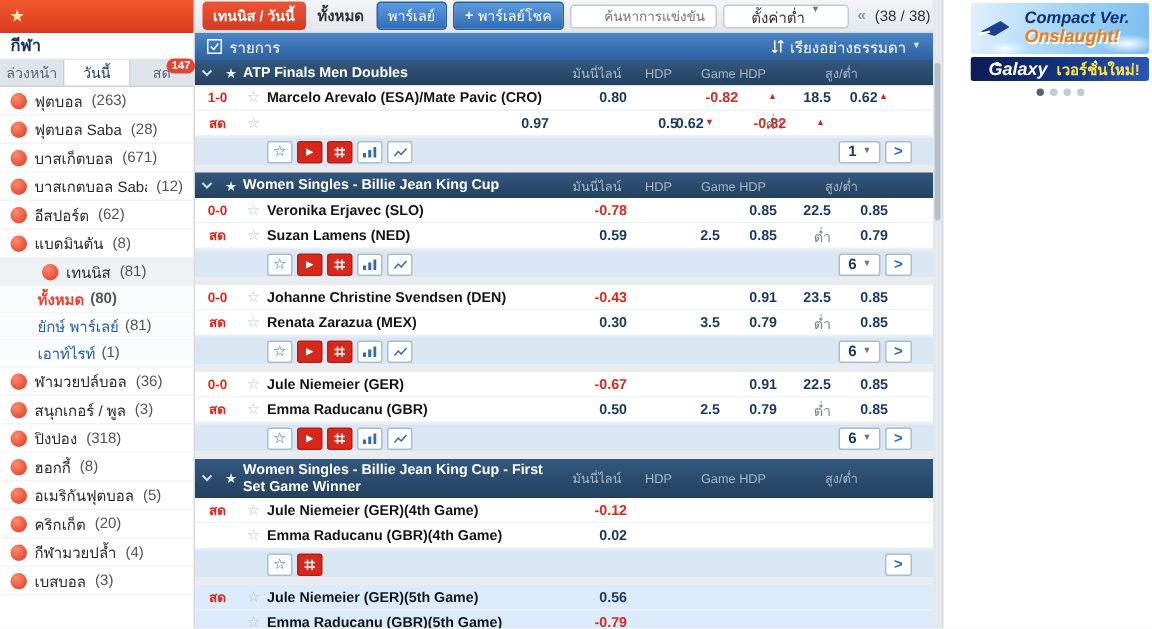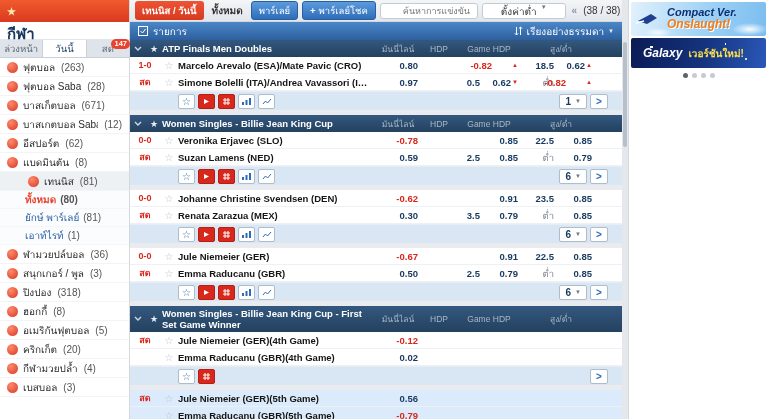--- a/index.html
+++ b/index.html
@@ -8,21 +8,21 @@
     width:768px; height:419px; overflow:hidden;
     font-family:"Liberation Sans", sans-serif;
     font-size:10px; color:#222; background:#fff;
   }
   .app { display:flex; width:768px; height:419px; }
 
   
   .sidebar { flex:0 0 130px; width:130px; display:flex; flex-direction:column; background:#fff; border-right:1px solid #d5d9de; }
   .fav-bar { height:22px; flex:0 0 22px; background:linear-gradient(#f25a2d,#d93a1f); color:#fff; display:flex; align-items:center; gap:4px; padding:0 7px; font-weight:bold; }
   .fav-bar .star-glyph { color:#ffe9a8; font-size:10px; }
-  .sb-title-row { height:18px; flex:0 0 18px; display:flex; align-items:flex-start; padding:0 7px; color:#15365e; font-weight:bold; font-size:15px; border-bottom:1px solid #e3e7eb; }
+  .sb-title-row { height:18px; flex:0 0 18px; display:flex; align-items:flex-end; padding:0 7px; color:#15365e; font-weight:bold; font-size:11px; border-bottom:1px solid #e3e7eb; }
   .sb-tabs { height:18px; flex:0 0 18px; display:flex; background:#dfe4ea; border-bottom:1px solid #c9d0d8; }
   .sb-tab { flex:1; position:relative; display:flex; align-items:center; justify-content:center; color:#5a6673; border-right:1px solid #c9d0d8; cursor:pointer; font-size:9.5px; }
   .sb-tab:last-child { border-right:none; }
   .sb-tab.active { background:#fff; color:#15365e; font-weight:normal; }
   .badge { position:absolute; top:-1px; right:-1px; background:#e8432e; color:#fff; font-size:7.5px; line-height:10px; padding:0 3px; border-radius:6px; font-weight:bold; }
   .sb-list { flex:1; overflow:hidden; }
   .sb-item { height:19px; display:flex; align-items:center; gap:5px; padding:0 7px; border-bottom:1px solid #f2f4f6; cursor:pointer; }
   .sb-item.selected { background:#eef1f4;padding-left:28px; }
   .sport-dot { width:11px; height:11px; flex:0 0 11px; border-radius:50%; background:radial-gradient(circle at 35% 30%, #ff8a6b, #d63824); }
   .sb-item .lbl { color:#2b2b2b; white-space:nowrap; overflow:hidden; }
@@ -77,31 +77,31 @@
   .tool.star-tool { color:#2e6db5; font-size:10px; }
   .spacer { flex:1; }
   .page-box { display:flex; align-items:center; gap:4px; background:#fff; border:1px solid #aebdcb; border-radius:2px; height:15px; padding:0 5px; color:#17395f; font-weight:bold; cursor:pointer; }
   .next-box { width:18px; height:15px; background:#fff; border:1px solid #aebdcb; border-radius:2px; display:flex; align-items:center; justify-content:center; color:#2e6db5; font-weight:bold; cursor:pointer; }
 
   
   .vscroll { flex:0 0 6px; width:6px; background:#e4e7eb; position:relative; }
   .vthumb { position:absolute; top:42px; left:1px; width:4px; height:105px; background:#b7c0ca; border-radius:2px; }
 
   
-  .ads { flex:0 0 140px; width:140px; background:#fff; border-left:1px solid #d5d9de; }
+  .ads { flex:0 0 140px; width:140px; background:#fff; border-left:1px solid #d5d9de;padding-left:16px; }
   .banner { margin:2px 2px 0 2px; border-radius:2px; position:relative; overflow:hidden; cursor:pointer; }
   .banner1 { height:34px; background:
       radial-gradient(ellipse 26px 9px at 88% 80%, rgba(255,255,255,.95), rgba(255,255,255,0) 70%),
       radial-gradient(ellipse 20px 7px at 20% 90%, rgba(255,255,255,.8), rgba(255,255,255,0) 70%),
       linear-gradient(100deg,#e2f1fc,#9fd2f5 55%,#7bbdf0); 
       display:flex; flex-direction:column; justify-content:center; padding-left:36px; }
   .jet { position:absolute; left:5px; top:9px; }
   .b1a { color:#0d2f73; font-weight:bold; font-style:italic; font-size:11px; line-height:11px; }
   .b1b { color:#f07c1a; font-weight:bold; font-style:italic; font-size:12px; line-height:13px; text-shadow:1px 1px 0 #fff; }
-  .banner2 { height:30px; background:
+  .banner2 { height:16px; background:
       radial-gradient(circle 1.5px at 15% 30%, #fff 95%, transparent),
       radial-gradient(circle 1px at 70% 20%, #fff 95%, transparent),
       radial-gradient(circle 1px at 85% 70%, #cfe0ff 95%, transparent),
       linear-gradient(100deg,#0b1b55,#15347f 55%,#2a58b8);
       display:flex; align-items:center; gap:6px; padding-left:12px; }
   .b2a { color:#fff; font-weight:bold; font-style:italic; font-size:12px; }
   .b2b { color:#ffe24a; font-weight:bold; font-size:10px; }
   .dots { display:flex; gap:4px; justify-content:center; padding-top:5px; }
   .dot { width:5px; height:5px; border-radius:50%; background:#c6cbd1; cursor:pointer; }
   .dot.active { background:#5a6470; }
@@ -295,21 +295,20 @@
               <span class="line-val">18.5</span>
               <span class="odds">
                 <span>0.62</span>
                 <span class="arr">▲</span>
               </span>
               <span class="empty-cell"></span>
             </div>
             <div class="row">
               <span class="tag">สด</span>
               <span class="fav">☆</span>
-              <span class="team">Simone Bolelli (ITA)/Andrea Vavassori (ITA)</span>
               <span class="odds">
                 <span>0.97</span>
               </span>
               <span class="empty-cell"></span>
               <span class="line-val">0.5</span>
               <span class="odds">
                 <span>0.62</span>
                 <span class="arr down">▼</span>
               </span>
               <span class="line-val low">ต่ำ</span>
@@ -435,21 +434,21 @@
               </span>
               <span class="next-box">&gt;</span>
             </div>
           </div>
           <div class="match">
             <div class="row">
               <span class="tag">0-0</span>
               <span class="fav">☆</span>
               <span class="team">Johanne Christine Svendsen (DEN)</span>
               <span class="odds neg">
-                <span>-0.62</span>
+                <span>-0.43</span>
               </span>
               <span class="empty-cell"></span>
               <span class="line-val"></span>
               <span class="odds">
                 <span>0.91</span>
               </span>
               <span class="line-val">23.5</span>
               <span class="odds">
                 <span>0.85</span>
               </span>

